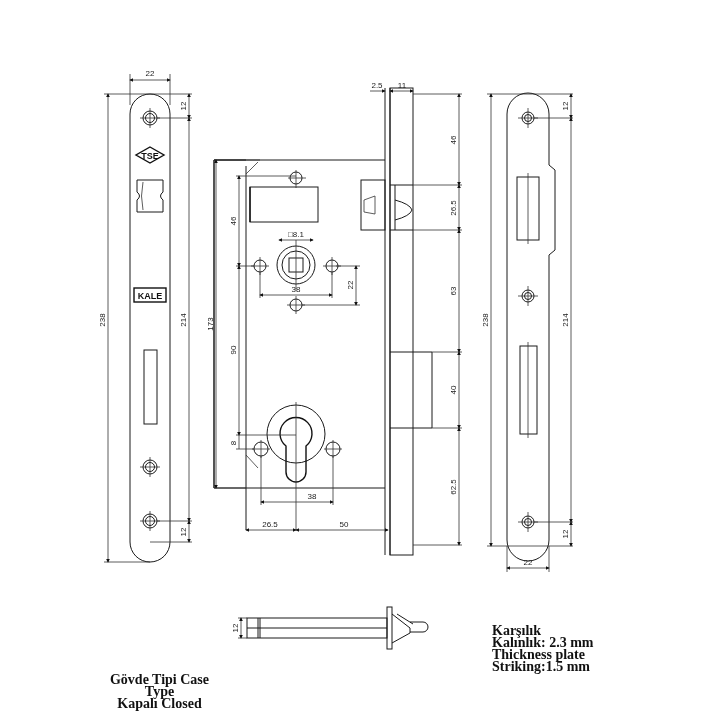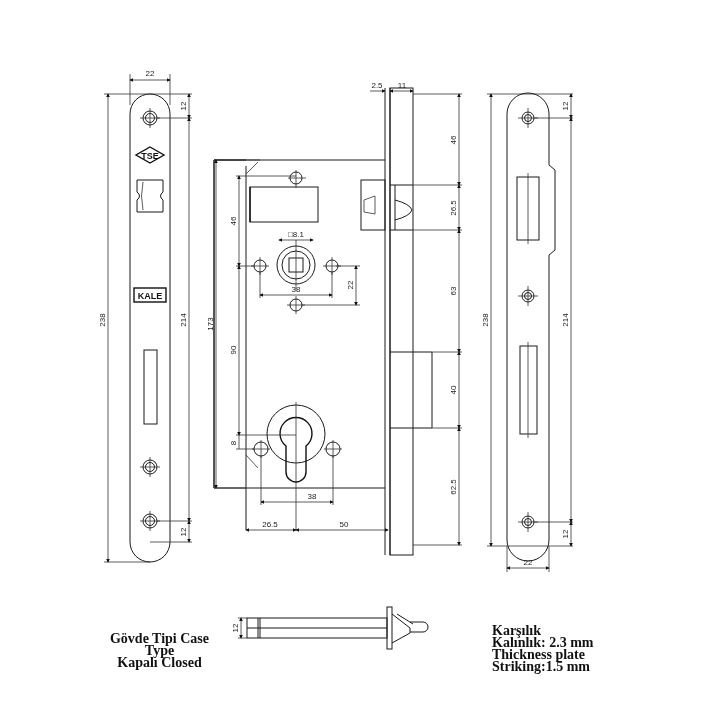--- a/index.html
+++ b/index.html
@@ -255,21 +255,21 @@
     <path class="ln" d="M392,614 L410,628 L410,633 L392,643"></path>
     <path class="ln" d="M397,614 L413,624"></path>
     <path class="ln" d="M410,622 L423,622 A5,5 0 0 1 423,632 L410,632"></path>
     <line class="thin" x1="238" y1="618" x2="247" y2="618"></line>
     <line class="thin" x1="238" y1="638" x2="247" y2="638"></line>
     <line class="thin" x1="241" y1="618" x2="241" y2="638" marker-start="url(#arr)" marker-end="url(#arr)"></line>
     <text class="dim" transform="translate(238,628) rotate(-90)" text-anchor="middle">12</text>
   </g>
 </svg>
 
-<div class="caption" style="left:102px; top:597px; text-align:center; width:115px;">
+<div class="caption" style="left:102px; top:638px; text-align:center; width:115px;">
   <div>Gövde Tipi Case Type</div>
   <div>Kapalı Closed</div>
 </div>
 
 <div class="caption" style="left:492px; top:589px;">
   <div>Karşılık</div>
   <div>Kalınlık: 2.3 mm</div>
   <div>Thickness plate</div>
   <div>Striking:1.5 mm</div>
 </div>

